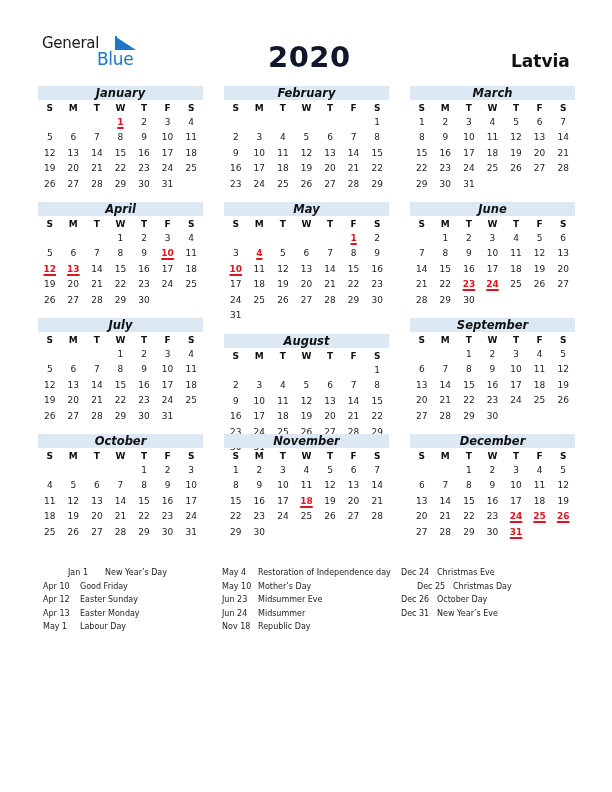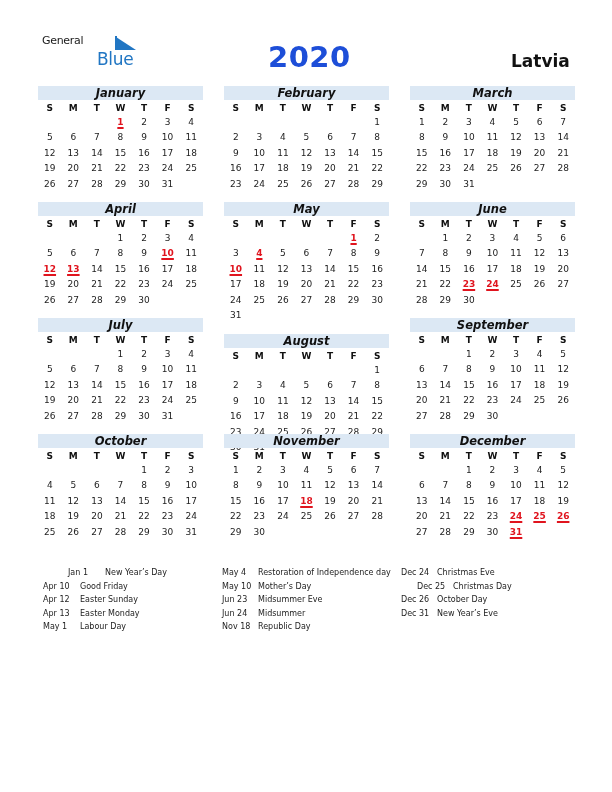--- a/index.html
+++ b/index.html
@@ -1,24 +1,24 @@
 <!DOCTYPE html>
 <html><head>
   <meta charset="utf-8">
   <style>
     html, body { margin:0; padding:0; background:#ffffff; }
     body { width:612px; height:792px; position:relative; overflow:hidden;
            font-family:"DejaVu Sans", "Liberation Sans", sans-serif; color:#222; }
     .logo { position:absolute; left:42px; top:34px; width:100px; height:40px; }
-    .logo .general { position:absolute; left:0; top:0; font-size:11px; color:#1a1a1a; letter-spacing:-0.3px; }
+    .logo .general { position:absolute; left:0; top:0; font-size:15px; color:#1a1a1a; letter-spacing:-0.3px; }
     .logo .blue { position:absolute; left:55px; top:15px; font-size:17px; color:#2176c3; letter-spacing:-0.3px; }
     .logo .tri { position:absolute; left:74px; top:3px; width:0; height:0;
                  border-left:20px solid #2176c3; border-top:13px solid transparent; }
     .logo .bar { position:absolute; left:73px; top:2px; width:2px; height:14px; background:#2176c3; }
-    .year { position:absolute; left:268px; top:40px; font-size:29px; font-weight:bold; color:#1d4ed8; letter-spacing:0.5px; }
+    .year { position:absolute; left:268px; top:40px; font-size:29px; font-weight:bold; color:#0f172a; letter-spacing:0.5px; }
     .country { position:absolute; left:511px; top:51px; font-size:17px; font-weight:bold; color:#111; }
 
     .month { position:absolute; width:165px; }
     .month .mhead { height:14px; background:#dce8f4; text-align:center; font-size:11.5px;
                     font-weight:bold; font-style:italic; line-height:14px; color:#111; }
     .month .grid { display:grid; grid-template-columns:repeat(7, 23.57px); }
     .month .dow { font-size:9px; font-weight:bold; text-align:center; height:15px; line-height:16px; color:#111; }
     .month .day { font-size:9px; text-align:center; height:15.4px; line-height:15.4px; color:#222; }
     .month .day.hol { color:#e0141e; font-weight:bold; text-decoration:underline; text-decoration-thickness:1.5px; text-underline-offset:2px; }
 

